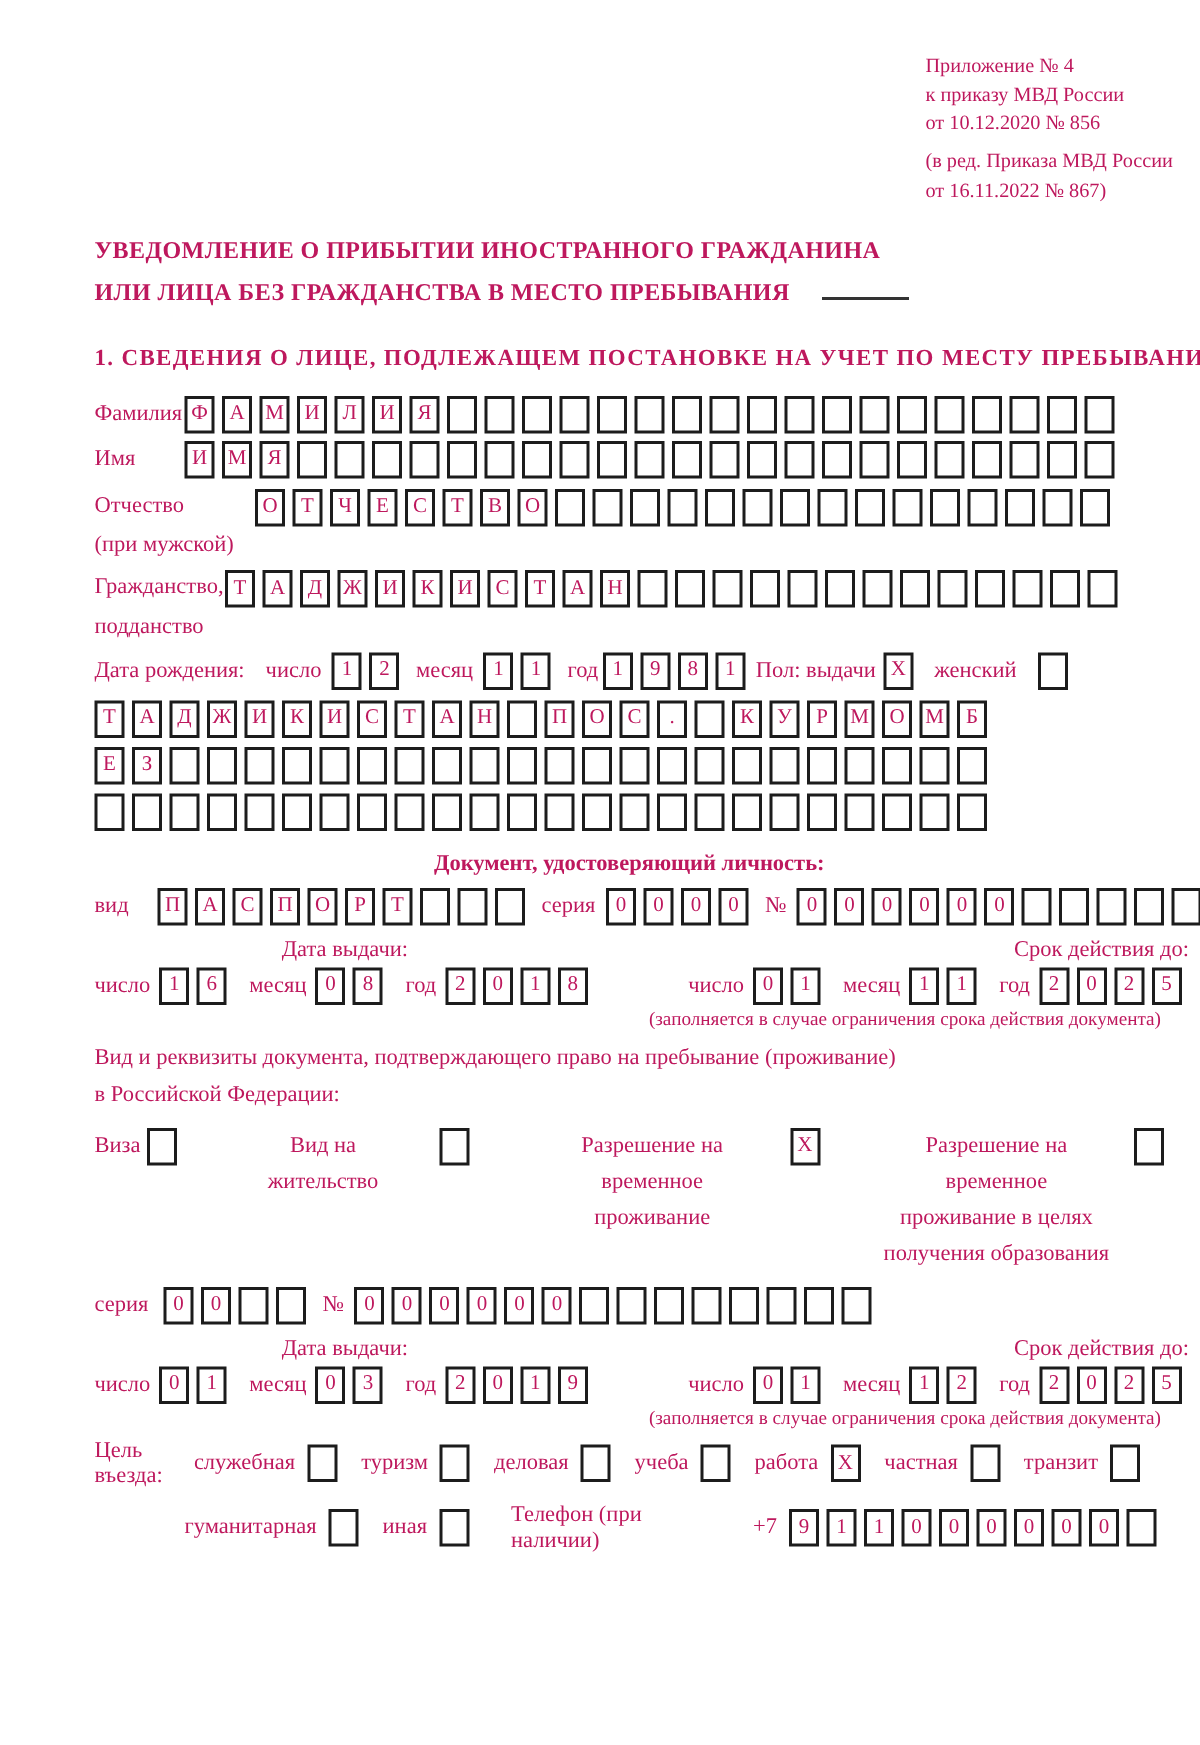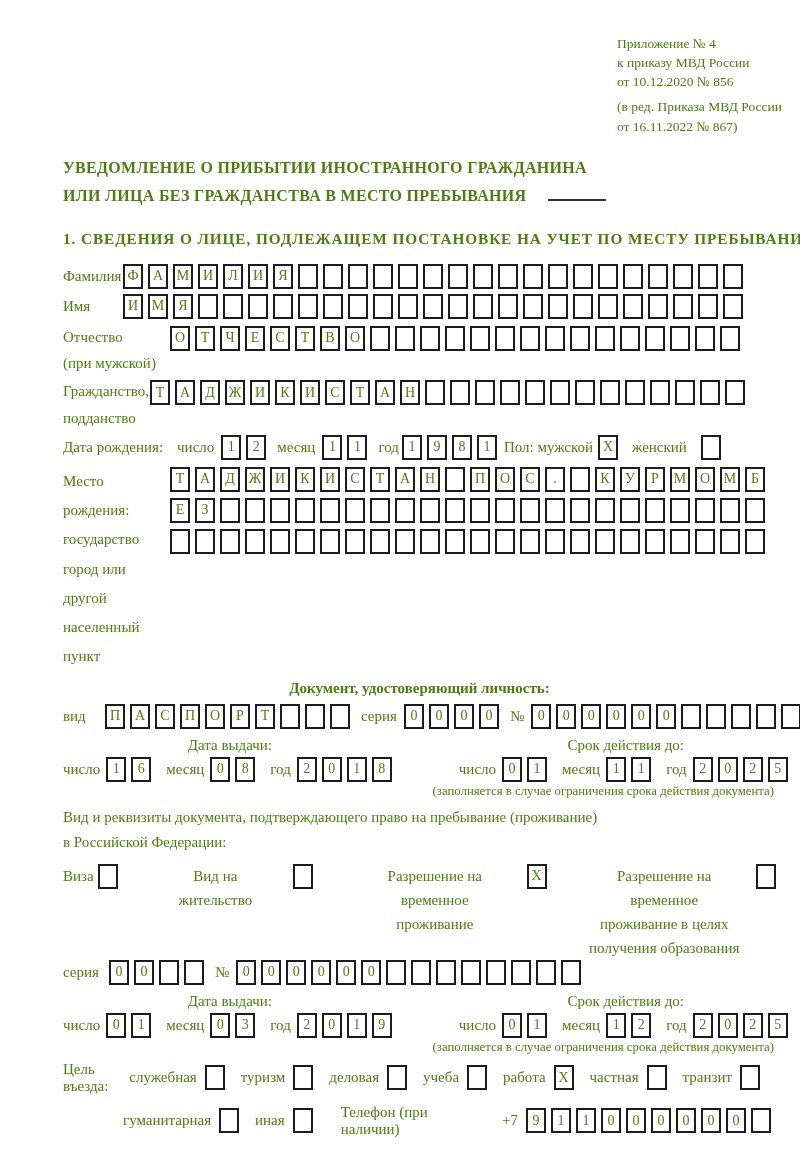--- a/index.html
+++ b/index.html
@@ -2,21 +2,21 @@
 <html><head>
 <meta charset="utf-8">
 <style>
   html,body{margin:0;padding:0;background:#fff;}
   .page{
     position:relative;
     width:800px;height:1163px;
     box-sizing:border-box;
     padding:34px 24px 0 63px;
     background:#fff;
-    color:#4d7c0f;
+    color:#be185d;
     font-family:"Liberation Serif","DejaVu Serif",serif;
     overflow:hidden;
   }
   .appendix{padding-left:554px;font-size:13.5px;line-height:1.42;white-space:nowrap;}
   .appendix .gap-top{display:block;margin-top:6px;}
   .appendix span{display:block;}
   .forma{margin-top:16px;padding-right:12px;text-align:right;font-weight:bold;font-size:15px;}
   .title{margin-top:18px;text-align:left;font-weight:bold;font-size:16px;line-height:1.75;letter-spacing:.3px;}
   .title .uline{display:inline-block;width:58px;border-bottom:2.5px solid #333;margin-left:22px;vertical-align:baseline;}
   .section-heading{margin-top:20px;margin-bottom:16px;font-weight:bold;font-size:15.3px;letter-spacing:.9px;white-space:nowrap;}
@@ -36,24 +36,24 @@
   .labelcol{flex:none;font-size:15px;line-height:1.95;}
   .boxcol .cells{margin-bottom:6px;}
   .doc-header{text-align:center;font-weight:bold;font-size:15px;margin:8px 0 7px 0;}
   .inline-lbl{font-size:15px;margin:0 7px 0 6px;flex:none;}
   .dates{display:flex;margin-top:8px;}
   .datecol{display:flex;flex-direction:column;}
   .datecol .dtitle{font-size:15px;text-align:center;margin-bottom:3px;}
   .dgrp{display:flex;align-items:center;}
   .dgrp .dl{font-size:15px;margin-right:6px;}
   .dgrp .dl2{margin-left:10px;}
-  .dates .right{margin-left:62px;}
+  .dates .right{margin-left:62px;align-items:flex-end;}
   .dnote{font-size:12.8px;text-align:right;padding-right:2px;margin-top:2px;margin-bottom:6px;}
   .plain{font-size:15px;line-height:1.7;}
-  .opt-row{display:flex;align-items:flex-start;margin-top:8px;gap:16px;}
+  .opt-row{display:flex;align-items:flex-start;margin-top:8px;margin-bottom:10px;gap:16px;}
   .opt{display:flex;align-items:flex-start;}
   .opt .olbl{font-size:15px;line-height:1.6;text-align:center;margin-right:10px;}
   .opt .chk{margin-top:0;}
   .purpose-row{display:flex;align-items:center;margin-bottom:9px;}
   .purpose-row .plbl{font-size:15px;margin-right:8px;}
   .purpose-row .chk{margin-right:16px;}
 </style>
 </head>
 <body>
 
@@ -214,33 +214,27 @@
         <span class="cell">1</span>
         <span class="cell">1</span>
       </span>
     <span class="inline-lbl" style="margin-right:3px;">год</span>
     <span class="cells">
         <span class="cell">1</span>
         <span class="cell">9</span>
         <span class="cell">8</span>
         <span class="cell">1</span>
       </span>
-    <span class="lbl" style="margin-left:2px;margin-right:5px;">Пол: мужской</span>
+    <span class="lbl" style="margin-left:2px;margin-right:5px;">Пол: выдачи</span>
     <span class="chk">X</span>
     <span class="lbl" style="margin-left:14px;margin-right:14px;">женский</span>
     <span class="chk"></span>
   </div>
 
   <div class="row" style="align-items:flex-start;margin-bottom:2px;">
-    <span class="labelcol w107">
-      <span>Место рождения:</span><br>
-      <span>государство</span><br>
-      <span>город или другой</span><br>
-      <span>населенный пункт</span>
-    </span>
     <span class="boxcol">
       <span class="cells">
           <span class="cell">Т</span>
           <span class="cell">А</span>
           <span class="cell">Д</span>
           <span class="cell">Ж</span>
           <span class="cell">И</span>
           <span class="cell">К</span>
           <span class="cell">И</span>
           <span class="cell">С</span>

